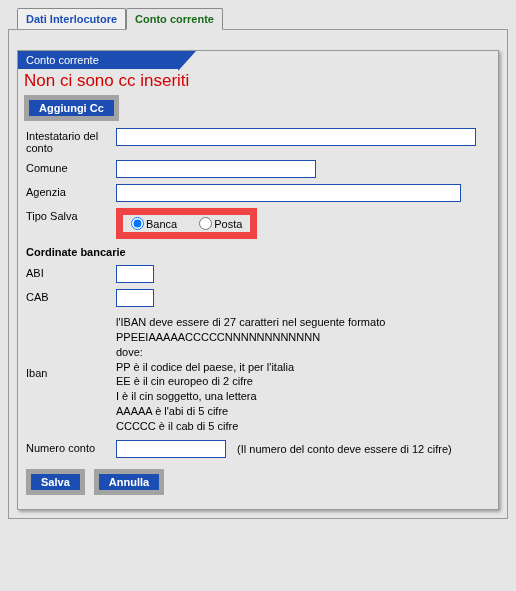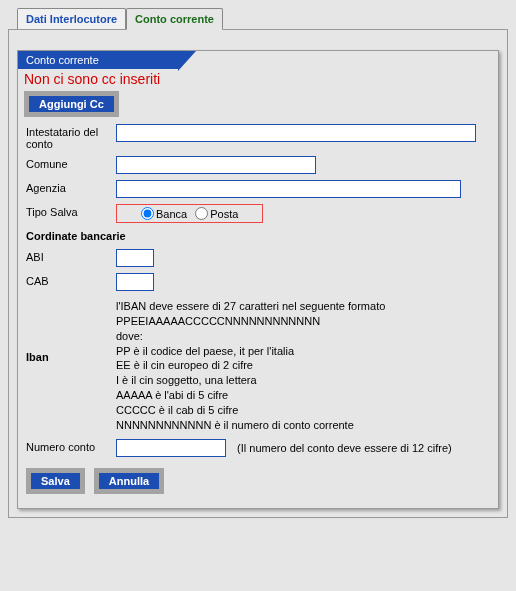--- a/index.html
+++ b/index.html
@@ -67,21 +67,21 @@
     right: -18px;
     top: 0;
     width: 0;
     height: 0;
     border-top: 0 solid transparent;
     border-bottom: 20px solid transparent;
     border-left: 18px solid #1c4db3;
   }
   .error-msg {
     color: #d40000;
-    font-size: 14px;
+    font-size: 17px;
     padding: 2px 6px;
   }
   .btn {
     background: #1c4db3;
     color: #fff;
     border: 5px solid #a3a3a3;
     padding: 2px 10px;
     font-size: 11px;
     font-weight: bold;
     cursor: pointer;
@@ -108,25 +108,25 @@
     height: 18px;
     font-size: 11px;
     padding: 1px 3px;
   }
   .txt-full { width: 100%; max-width: 360px; }
   .txt-wide { width: 345px; }
   .txt-med  { width: 200px; }
   .txt-sm   { width: 38px; }
   .txt-xs   { width: 20px; }
   .radio-box {
-    border: 1px solid #ef4444;
+    border: 7px solid #ef4444;
     display: inline-flex;
     align-items: center;
-    gap: 8px;
-    padding: 2px 24px;
+    gap: 22px;
+    padding: 2px 8px;
   }
   .radio-item { display: inline-flex; align-items: center; gap: 2px; cursor: pointer; }
   .radio-item input { margin: 0; cursor: pointer; }
   .subheading {
     font-weight: bold;
     padding: 4px 8px;
   }
   .hint {
     color: #000;
     font-size: 11px;
@@ -205,32 +205,31 @@
 
 
     <div class="form-row">
       <div class="form-label">CAB</div>
       <div class="form-control-area">
         <input type="text" class="txt txt-sm" value="" style="">
       </div>
     </div>
 
     <div class="form-row">
-      <div class="form-label" style="padding-top:54px;font-weight:bold;">Iban</div>
+      <div class="form-label" style="padding-top:54px;">Iban</div>
       <div class="form-control-area">
         <div class="hint" id="iban-hint-lines">
             <span class="hint-line">l'IBAN deve essere di 27 caratteri nel seguente formato</span>
             <span class="hint-line">PPEEIAAAAACCCCCNNNNNNNNNNNN</span>
             <span class="hint-line">dove:</span>
             <span class="hint-line">PP è il codice del paese, it per l'italia</span>
             <span class="hint-line">EE è il cin europeo di 2 cifre</span>
             <span class="hint-line">I è il cin soggetto, una lettera</span>
             <span class="hint-line">AAAAA è l'abi di 5 cifre</span>
             <span class="hint-line">CCCCC è il cab di 5 cifre</span>
-            <span class="hint-line">NNNNNNNNNNNN è il numero di conto corrente</span>
           </div>
       </div>
     </div>
 
     <div class="form-row">
       <div class="form-label">Numero conto</div>
       <div class="form-control-area">
         <input type="text" class="txt" style="width: 110px;" value="">
         <span class="inline-note">(Il numero del conto deve essere di 12 cifre)</span>
       </div>

